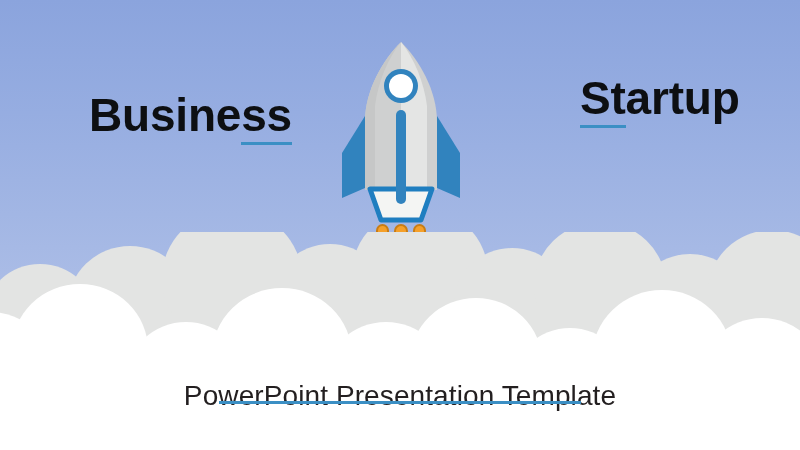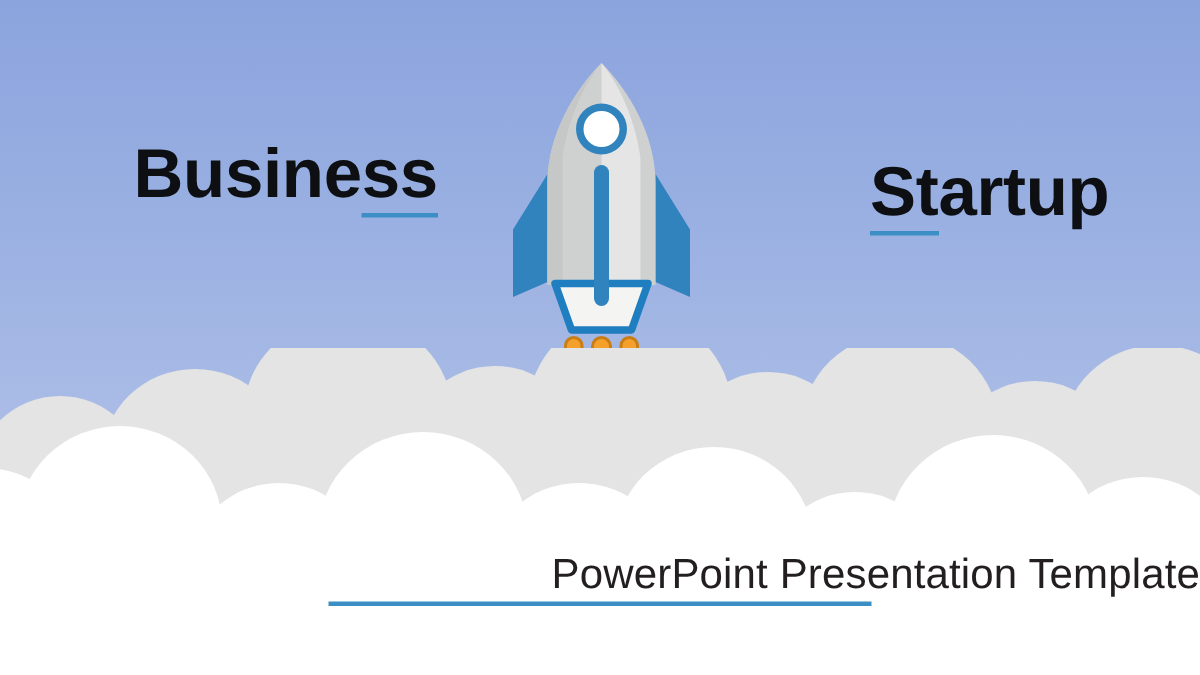--- a/index.html
+++ b/index.html
@@ -28,21 +28,21 @@
   .word {
     position: absolute;
     font-size: 46px;
     font-weight: bold;
     color: #0d0f12;
     letter-spacing: -0.2px;
     white-space: nowrap;
     line-height: 1;
   }
   .word-left  { left: 89px;  top: 92px; }
-  .word-right { left: 580px; top: 104px; }
+  .word-right { left: 580px; top: 75px; }
 
   .u-blue {
     position: relative;
     display: inline-block;
   }
   .u-blue::after {
     content: "";
     position: absolute;
     left: 0;
     right: 0;
@@ -66,23 +66,23 @@
     left: 0;
     top: 232px;
     width: 800px;
     height: 218px;
   }
 
   
   .footer {
     position: absolute;
     left: 0;
-    top: 368px;
+    top: 381px;
     width: 800px;
-    text-align: right;
+    text-align: center;
   }
   .footer-text {
     display: inline-block;
     font-size: 28px;
     font-weight: normal;
     color: #231f20;
     letter-spacing: 0.1px;
     line-height: 1.1;
   }
   .footer-rule {

